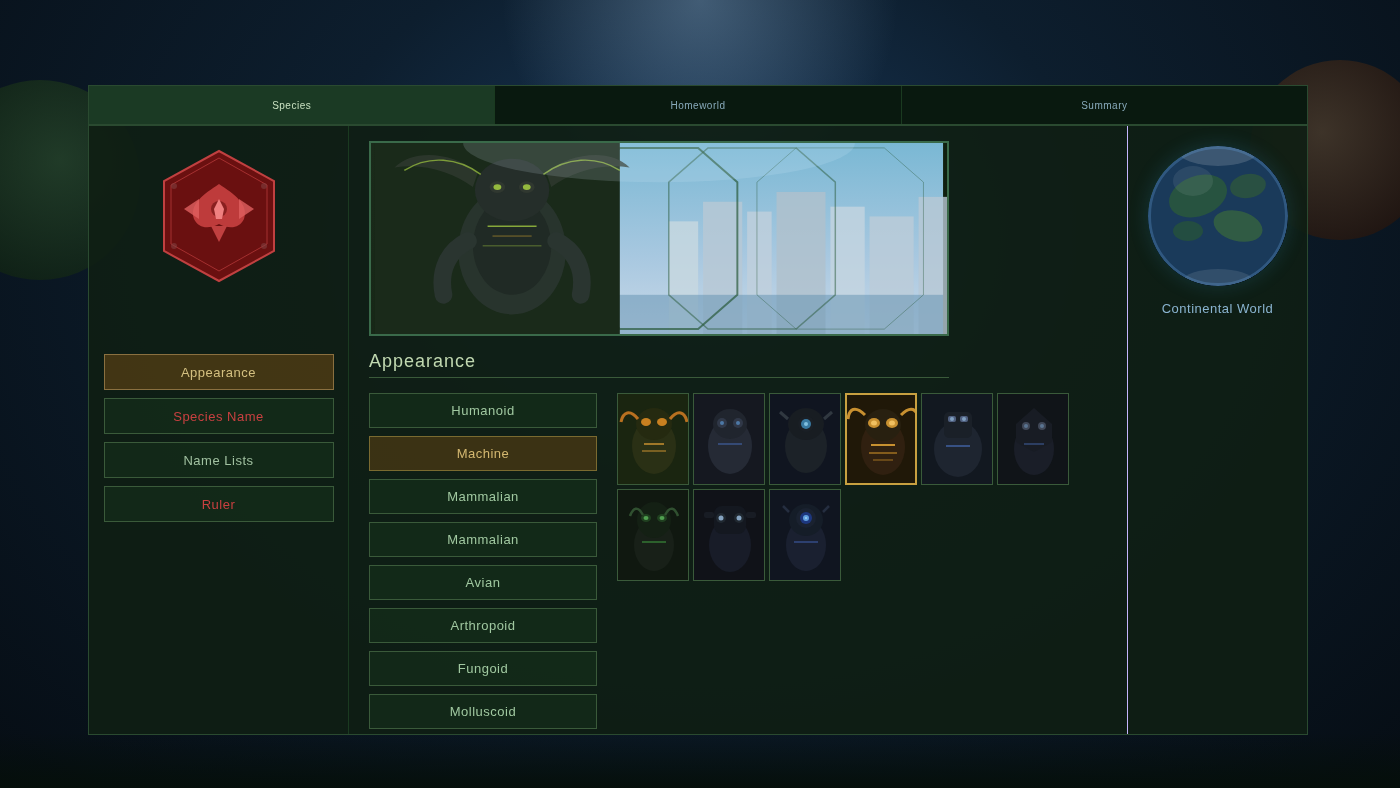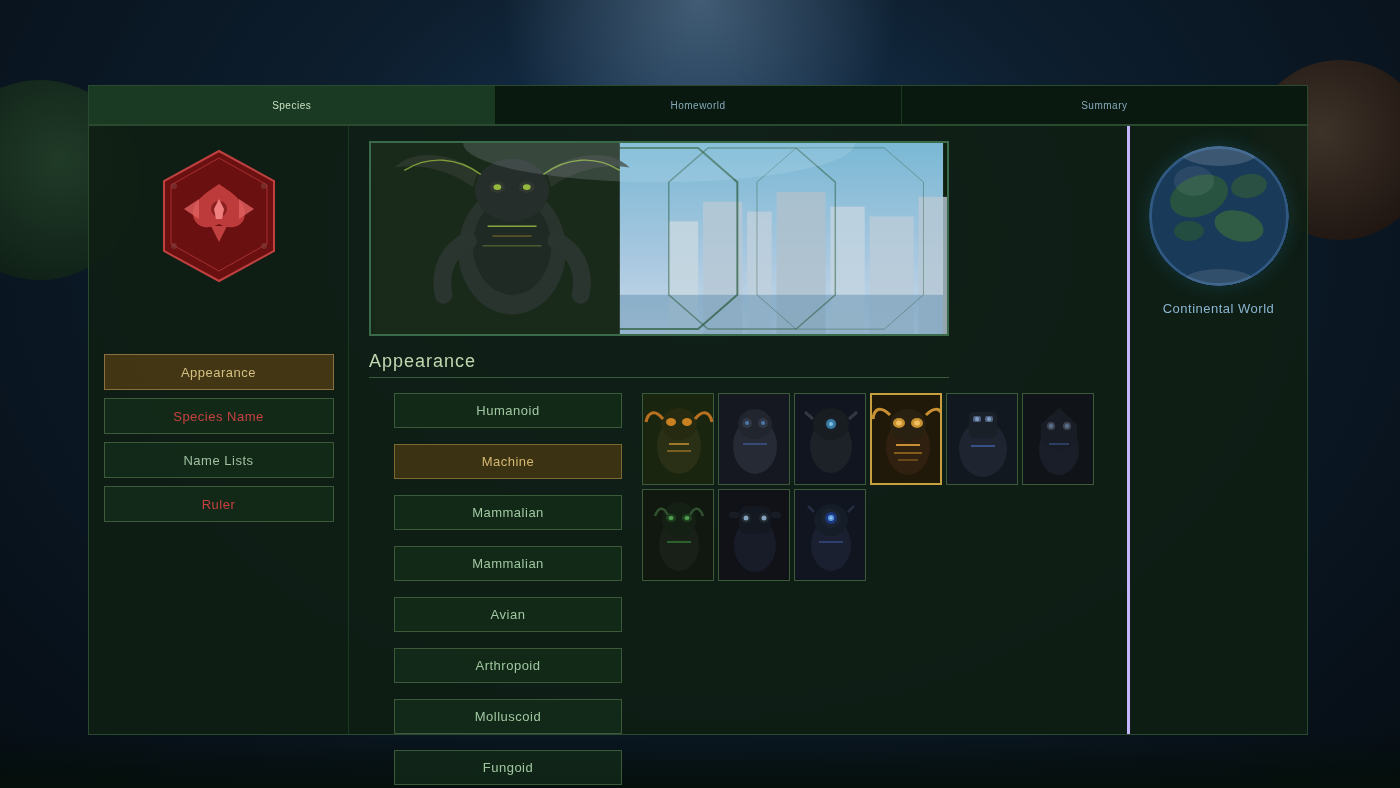--- a/index.html
+++ b/index.html
@@ -181,23 +181,22 @@
     .appearance-row {
       display: flex;
       gap: 20px;
       flex: 1;
     }
 
     
     .type-list {
       display: flex;
       flex-direction: column;
-      gap: 16px;
+      gap: 8px;
       width: 228px;
-      margin-left: 25px;
     }
 
     .type-btn {
       height: 35px;
       background: rgba(20, 45, 25, 0.7);
       border: 1px solid #3a5a3a;
       color: #a0c8a0;
       font-size: 13px;
       display: flex;
       align-items: center;
@@ -238,21 +237,21 @@
     }
 
     
     .right-panel {
       width: 180px;
       padding: 20px 15px;
       display: flex;
       flex-direction: column;
       align-items: center;
       gap: 15px;
-      border-left: 3px solid #c4b5fd;
+      border-left: 1px solid #c4b5fd;
     }
 
     .planet-globe {
       width: 140px;
       height: 140px;
       border-radius: 50%;
       background: radial-gradient(circle at 35% 35%,
         #4a7a5a 0%,
         #2a5a3a 25%,
         #1a3a5a 50%,
@@ -439,24 +438,24 @@
           <div class="type-btn">
             <span>Mammalian</span>
           </div>
           <div class="type-btn">
             <span>Avian</span>
           </div>
           <div class="type-btn">
             <span>Arthropoid</span>
           </div>
           <div class="type-btn">
+            <span>Fungoid</span>
+          </div>
+          <div class="type-btn">
             <span>Molluscoid</span>
-          </div>
-          <div class="type-btn">
-            <span>Fungoid</span>
           </div>
         </div>
 
         <div class="portrait-grid">
 
           <div class="portrait-item">
             <svg viewBox="0 0 72 92" style="width:72px;height:92px;">
               <rect width="72" height="92" fill="#1a2510"></rect>
               <ellipse cx="36" cy="52" rx="22" ry="28" fill="#2a3015"></ellipse>
               <ellipse cx="36" cy="30" rx="18" ry="16" fill="#252a10"></ellipse>

